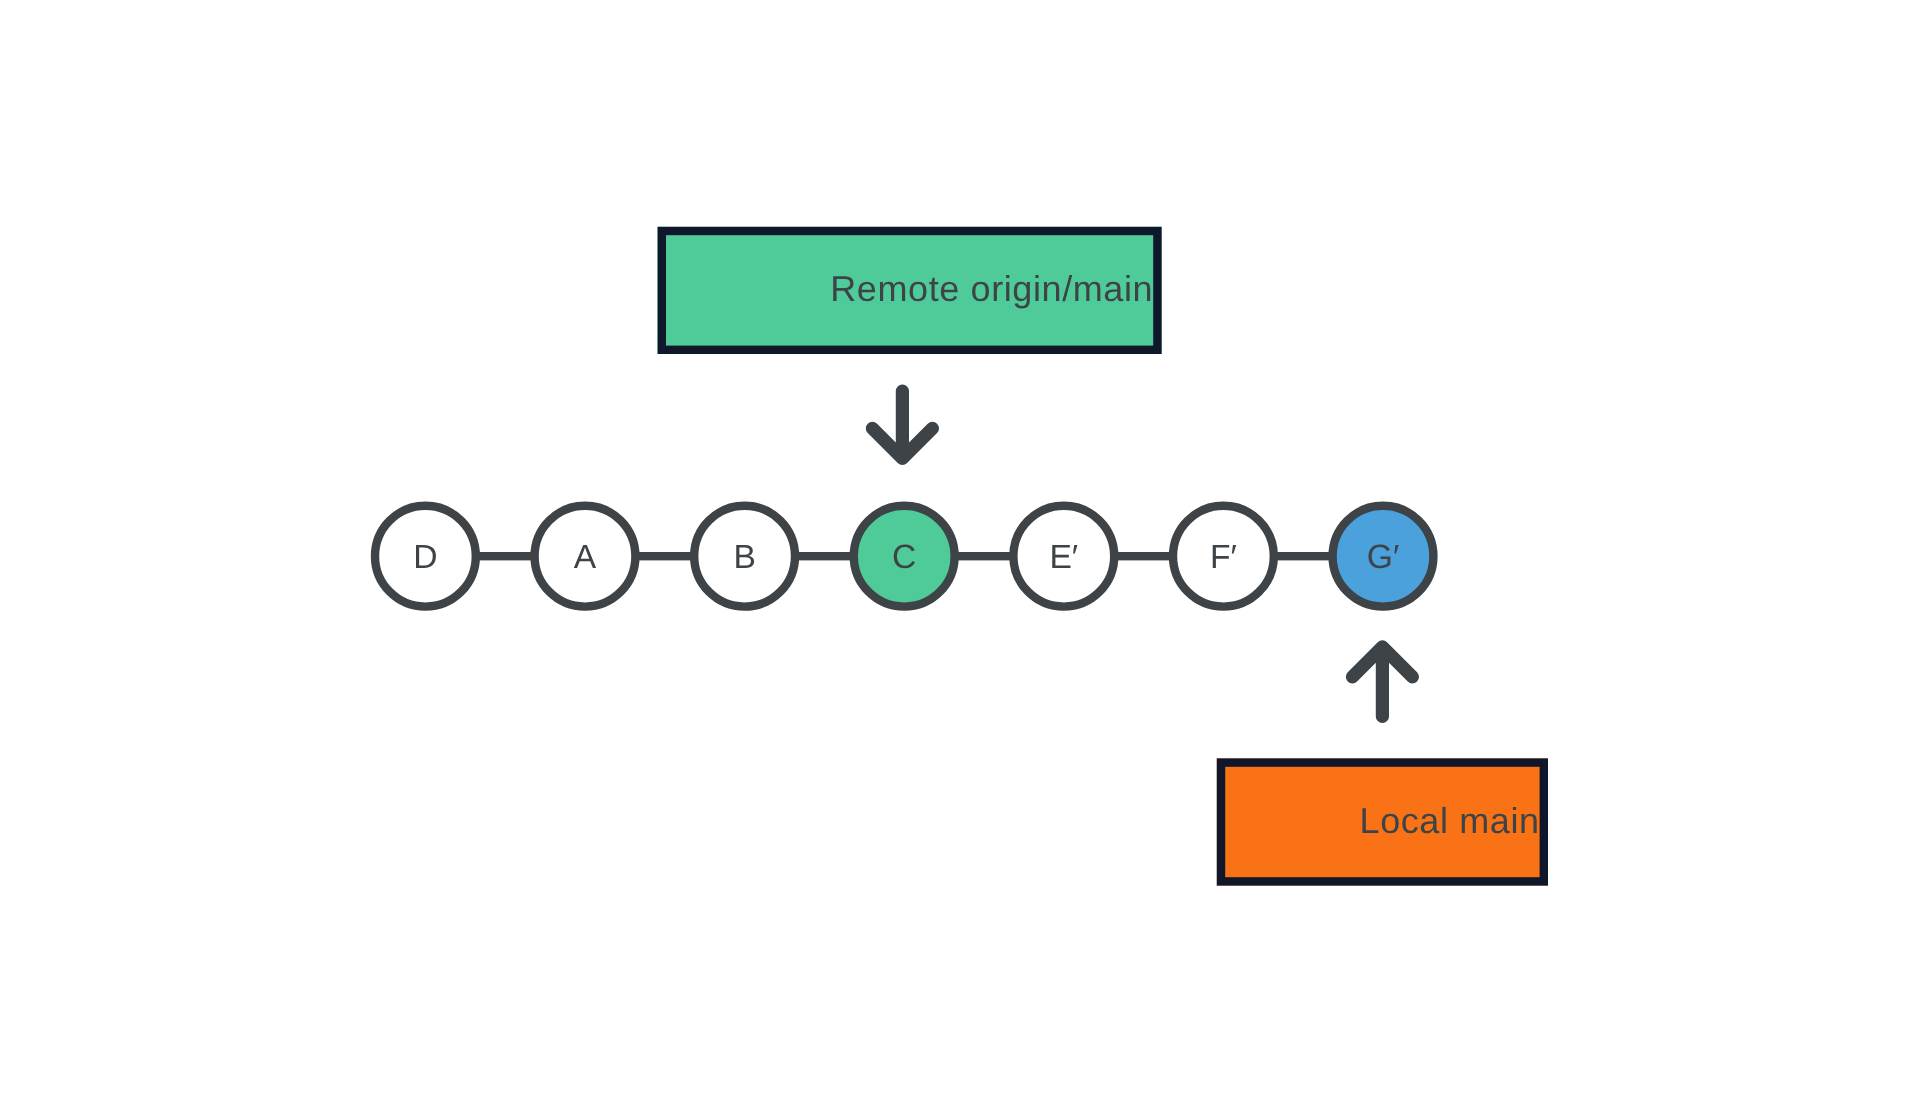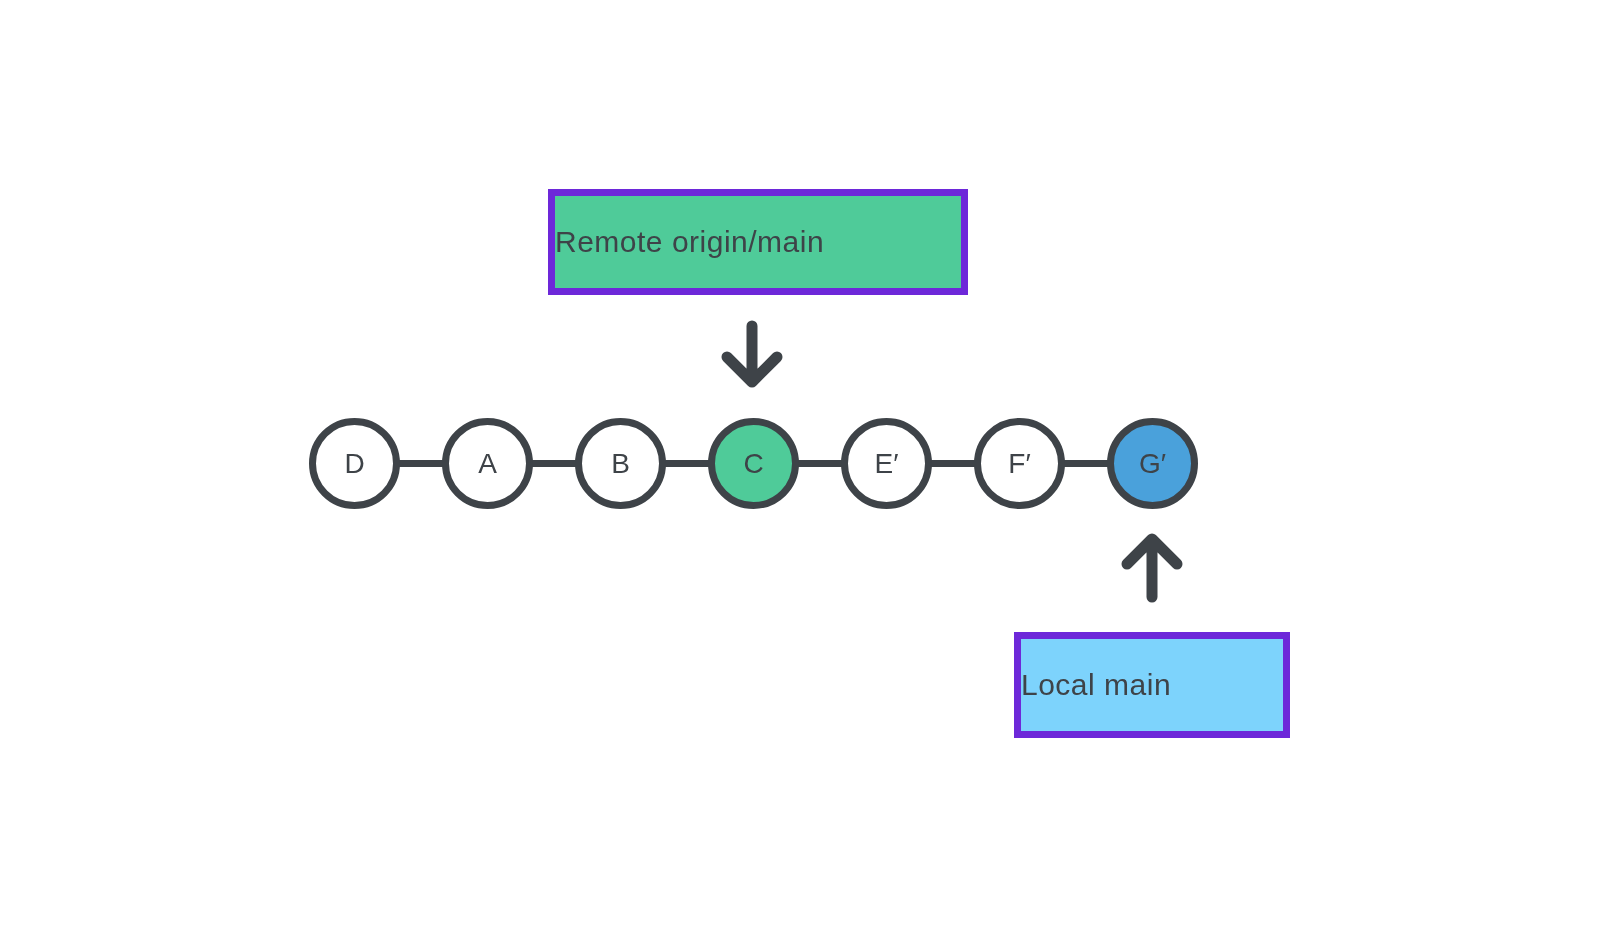--- a/index.html
+++ b/index.html
@@ -11,24 +11,24 @@
   .canvas {
     position: relative;
     width: 1600px;
     height: 929px;
     background: #ffffff;
     overflow: hidden;
   }
   .branch-box {
     position: absolute;
     box-sizing: border-box;
-    border: 7px solid #6d28d9;
+    border: 7px solid #0f172a;
     display: flex;
     align-items: center;
-    justify-content: flex-start;
+    justify-content: flex-end;
   }
   .branch-box span {
     font-size: 30px;
     color: #3e4348;
     letter-spacing: 0.5px;
     white-space: nowrap;
   }
   .remote-box { left: 548px; top: 189px; width: 420px; height: 106px; }
   .local-box  { left: 1014px; top: 632px; width: 276px; height: 106px; }
 
@@ -112,17 +112,17 @@
     <span>F′</span>
   </div>
   <div class="commit c6" style="background-color: rgb(74, 161, 219);">
     <span>G′</span>
   </div>
 
   <svg class="arrow arrow-up" width="66" height="72" viewBox="0 0 66 72">
     <path d="M33 66 L33 8 M8 33 L33 8 L58 33" style="stroke: rgb(62, 67, 72);"></path>
   </svg>
 
-  <div class="branch-box local-box" style="background-color: #7dd3fc;">
+  <div class="branch-box local-box" style="background-color: #f97316;">
     <span>Local main</span>
   </div>
 
 </div>
 
 </body></html>

